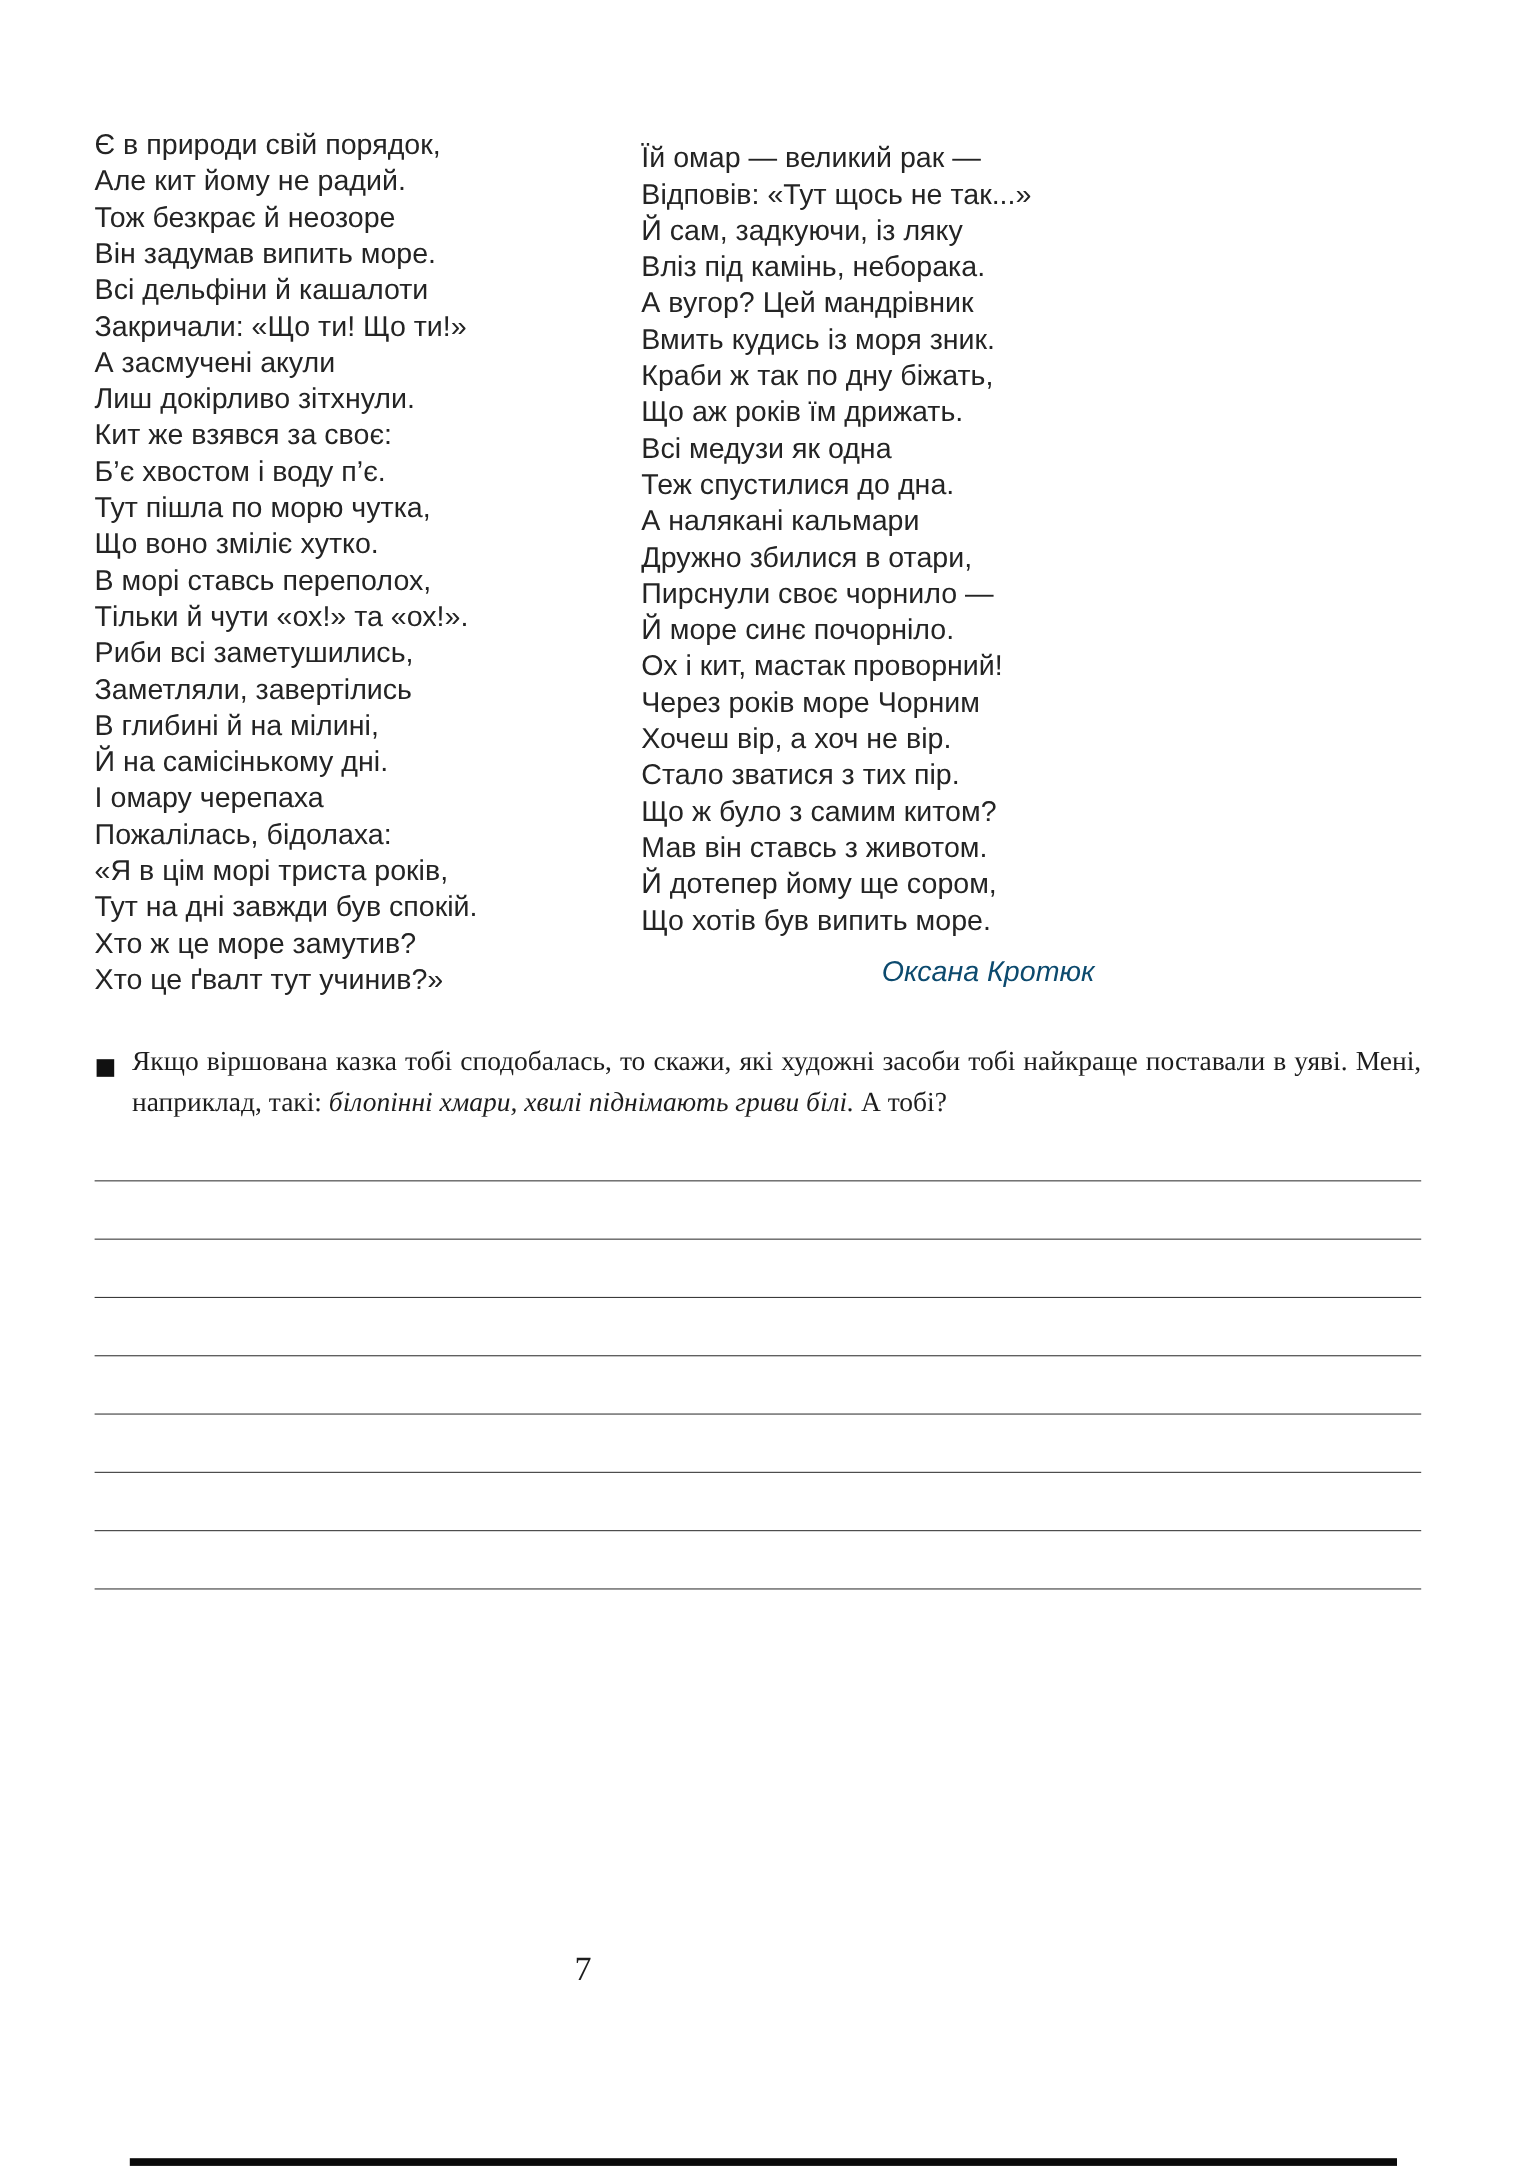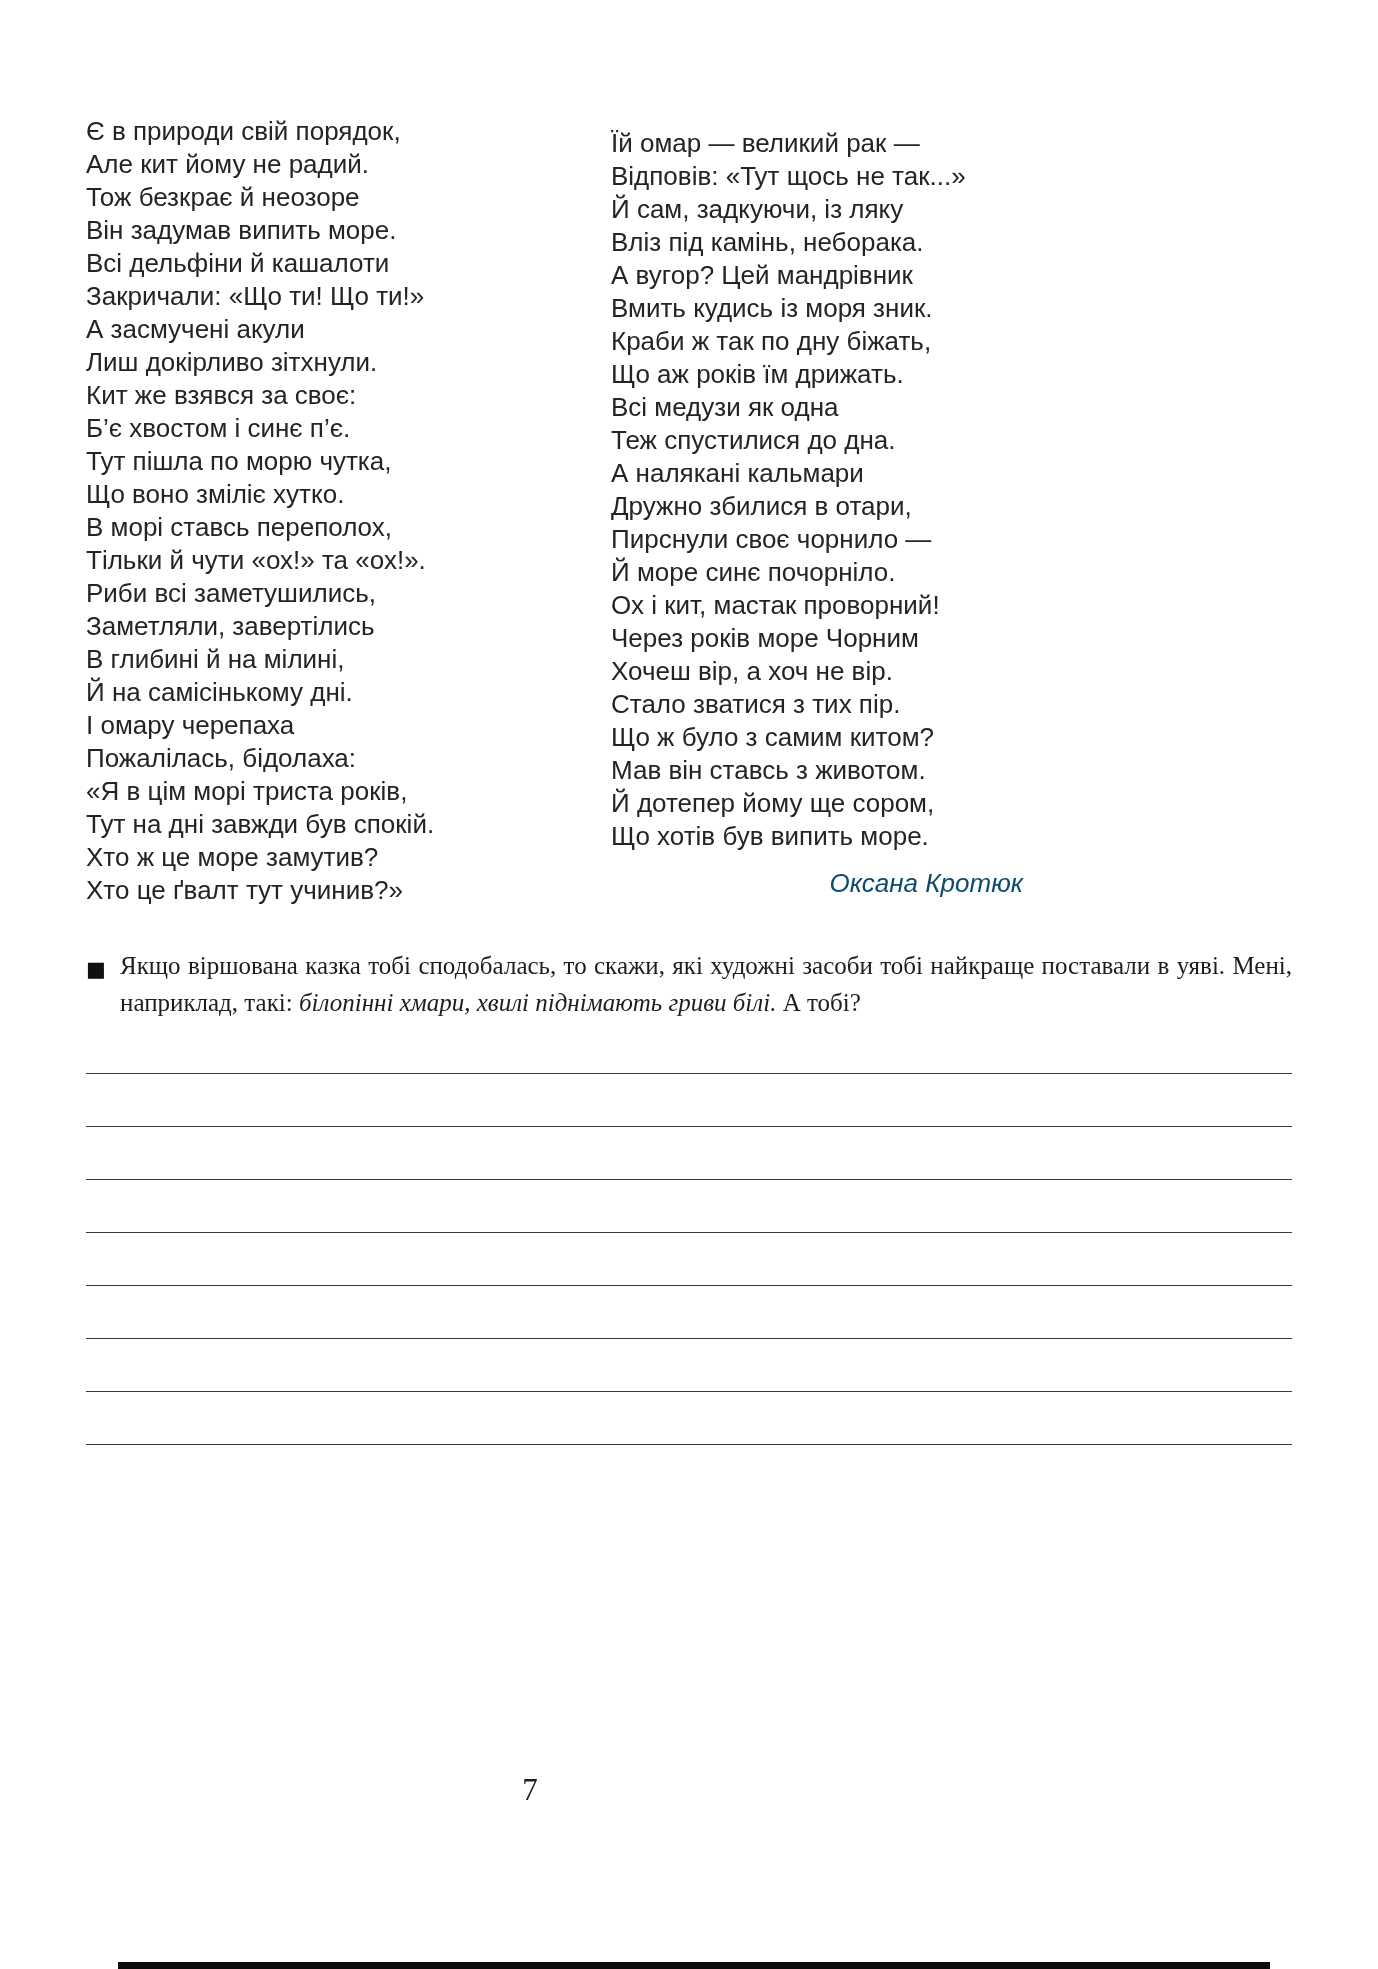--- a/index.html
+++ b/index.html
@@ -9,21 +9,21 @@
     position:relative;
     font-family:"Liberation Sans", sans-serif;
     color:#222222;
     overflow:hidden;
   }
   .page {
     position:relative;
     width:1378px; height:1969px;
     padding:115px 86px 0 86px;
   }
-  .poem { display:flex;gap:28px; }
+  .poem { display:flex; }
   .poem-col {
     font-size:26px;
     line-height:33px;
     color:#242424;
   }
   .poem-col.left  { width:497px; }
   .poem-col.right { width:412px;margin-top:12px; }
   .poem-line { white-space:nowrap; }
   .author {
     margin-top:14px;
@@ -81,21 +81,21 @@
     <div class="poem-col left">
         <div class="poem-line">Є в природи свій порядок,</div>
         <div class="poem-line">Але кит йому не радий.</div>
         <div class="poem-line">Тож безкрає й неозоре</div>
         <div class="poem-line">Він задумав випить море.</div>
         <div class="poem-line">Всі дельфіни й кашалоти</div>
         <div class="poem-line">Закричали: «Що ти! Що ти!»</div>
         <div class="poem-line">А засмучені акули</div>
         <div class="poem-line">Лиш докірливо зітхнули.</div>
         <div class="poem-line">Кит же взявся за своє:</div>
-        <div class="poem-line">Б’є хвостом і синє п’є.</div>
+        <div class="poem-line">Б’є хвостом і воду п’є.</div>
         <div class="poem-line">Тут пішла по морю чутка,</div>
         <div class="poem-line">Що воно зміліє хутко.</div>
         <div class="poem-line">В морі ставсь переполох,</div>
         <div class="poem-line">Тільки й чути «ох!» та «ох!».</div>
         <div class="poem-line">Риби всі заметушились,</div>
         <div class="poem-line">Заметляли, завертілись</div>
         <div class="poem-line">В глибині й на мілині,</div>
         <div class="poem-line">Й на самісінькому дні.</div>
         <div class="poem-line">І омару черепаха</div>
         <div class="poem-line">Пожалілась, бідолаха:</div>

